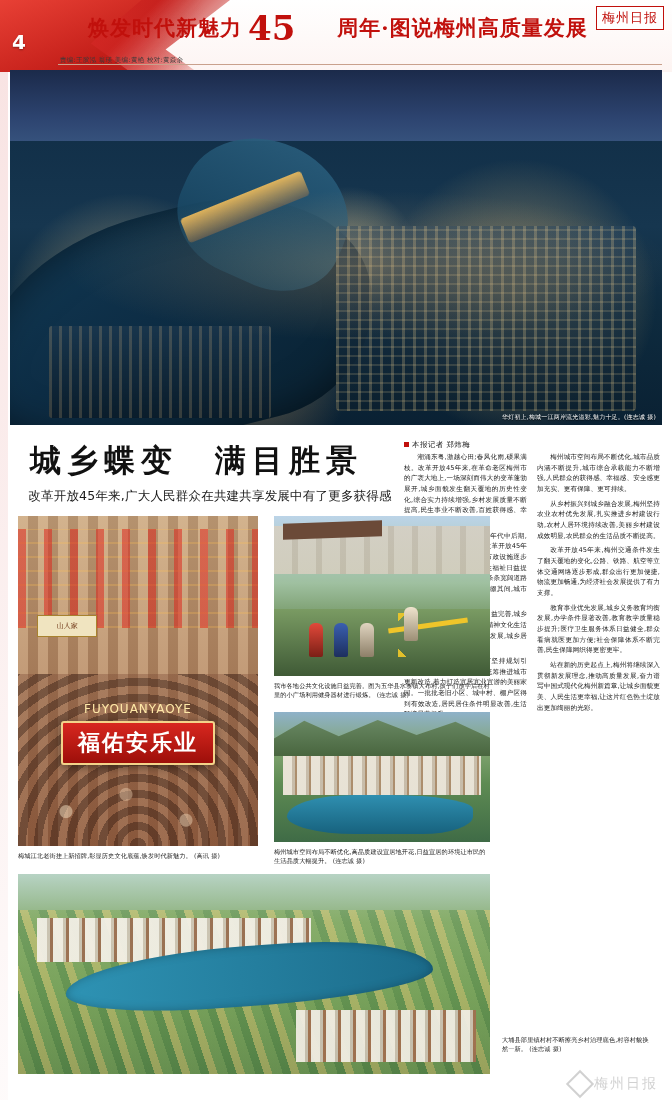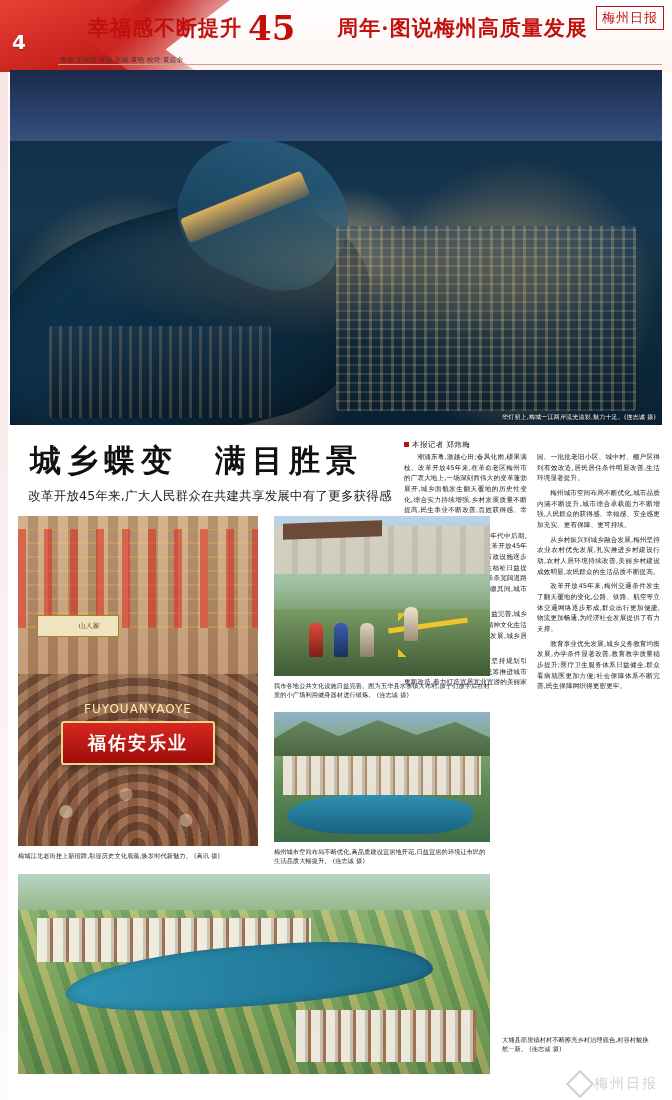--- a/index.html
+++ b/index.html
@@ -304,41 +304,41 @@
   }
   .photoA .sign {
     position:absolute; left: 50%; top: 62%;
     transform: translateX(-50%);
     width: 150px; height: 40px;
     background: linear-gradient(180deg,#d8271f,#9d0f0a);
     border: 2px solid #f3d38a;
     border-radius: 3px;
     color: #fff;
     font-family: "DejaVu Serif","Liberation Serif",serif;
-    font-size: 18px;
+    font-size: 22px;
     font-weight: bold;
     display: flex; align-items: center; justify-content: center;
     letter-spacing: 2px;
     box-shadow: 0 2px 8px rgba(0,0,0,0.45);
   }
   .photoA .sign-en {
     position:absolute; left: 50%; top: 56.5%;
     transform: translateX(-50%);
     font-size: 12px;
     color: #ffe9a8;
     letter-spacing: 1px;
   }
   .photoA .shop {
     position:absolute; left: 8%; top: 30%;
     width: 58px; height: 20px;
     background: #f0e4c0;
     border: 1px solid #a8822e;
     font-size: 7px;
     color: #6b3010;
-    display:flex; align-items:center; justify-content:center;padding-left:22px;
+    display:flex; align-items:center; justify-content:center;
   }
   .capA { left: 18px; top: 852px; width: 240px; }
 
   
   .photoB { left: 274px; top: 516px; width: 216px; height: 160px; }
   .photoB .bg {
     position:absolute; inset:0;
     background:
       linear-gradient(180deg,#bcd4e8 0%, #9fc0a0 42%, #6c8f5a 70%, #4e6b42 100%);
   }
@@ -468,21 +468,21 @@
 </head>
 <body>
 
 <div class="page">
 
   <div class="masthead">
     <div class="ribbon"></div>
     <div class="ribbon2"></div>
     <div class="page-number">4</div>
     <div class="banner">
-      <span class="b1">幸福感不断提升</span>
+      <span class="b1">焕发时代新魅力</span>
       <span class="bnum">45</span>
       <span class="b2">周年·图说梅州高质量发展</span>
     </div>
     <div class="paper-logo">梅州日报</div>
     <div class="credits-bar">
       <span class="credits-left">责编:王胶泓  翁瑛   美编:黄艳   校对:黄焱余</span>
       <span class="credits-right">2023年12月14日   星期四</span>
     </div>
     <div class="mast-rule"></div>
   </div>
@@ -510,20 +510,21 @@
 
   <div class="article">
     <p>潮涌东粤,激越心田;春风化雨,硕果满枝。改革开放45年来,在革命老区梅州市的广袤大地上,一场深刻而伟大的变革蓬勃展开,城乡面貌发生翻天覆地的历史性变化,综合实力持续增强,乡村发展质量不断提高,民生事业不断改善,百姓获得感、幸福感不断提升。</p>
     <p>从上世纪70年代末到80年代中后期,梅州的城乡建设起步较晚。改革开放45年来,梅州城市面貌不断扩大,市政设施逐步完善,城市功能日益完备,民生福祉日益提升。一幢幢高楼拔地而起,一条条宽阔道路纵横交错,一个个公园绿地点缀其间,城市面貌焕然一新。</p>
     <p>我市各地公共文化设施日益完善,城乡公共服务水平不断提高,群众精神文化生活日益丰富多彩,文化事业蓬勃发展,城乡居民的幸福指数不断攀升。</p>
     <p>在城乡建设进程中,我市坚持规划引领,科学编制城乡规划布局,统筹推进城市更新改造,着力打造宜居宜业宜游的美丽家园。一批批老旧小区、城中村、棚户区得到有效改造,居民居住条件明显改善,生活环境显著提升。</p>
     <p>梅州城市空间布局不断优化,城市品质内涵不断提升,城市综合承载能力不断增强,人民群众的获得感、幸福感、安全感更加充实、更有保障、更可持续。</p>
     <p>从乡村振兴到城乡融合发展,梅州坚持农业农村优先发展,扎实推进乡村建设行动,农村人居环境持续改善,美丽乡村建设成效明显,农民群众的生活品质不断提高。</p>
     <p>改革开放45年来,梅州交通条件发生了翻天覆地的变化,公路、铁路、航空等立体交通网络逐步形成,群众出行更加便捷,物流更加畅通,为经济社会发展提供了有力支撑。</p>
     <p>教育事业优先发展,城乡义务教育均衡发展,办学条件显著改善,教育教学质量稳步提升;医疗卫生服务体系日益健全,群众看病就医更加方便;社会保障体系不断完善,民生保障网织得更密更牢。</p>
+    <p>站在新的历史起点上,梅州将继续深入贯彻新发展理念,推动高质量发展,奋力谱写中国式现代化梅州新篇章,让城乡面貌更美、人民生活更幸福,让这片红色热土绽放出更加绚丽的光彩。</p>
   </div>
 
   <div class="photo photoA">
     <div class="bg"></div>
     <div class="lanterns"></div>
     <div class="shop">山人家</div>
     <div class="crowd"></div>
     <div class="sign-en">FUYOUANYAOYE</div>
     <div class="sign">福佑安乐业</div>
   </div>

